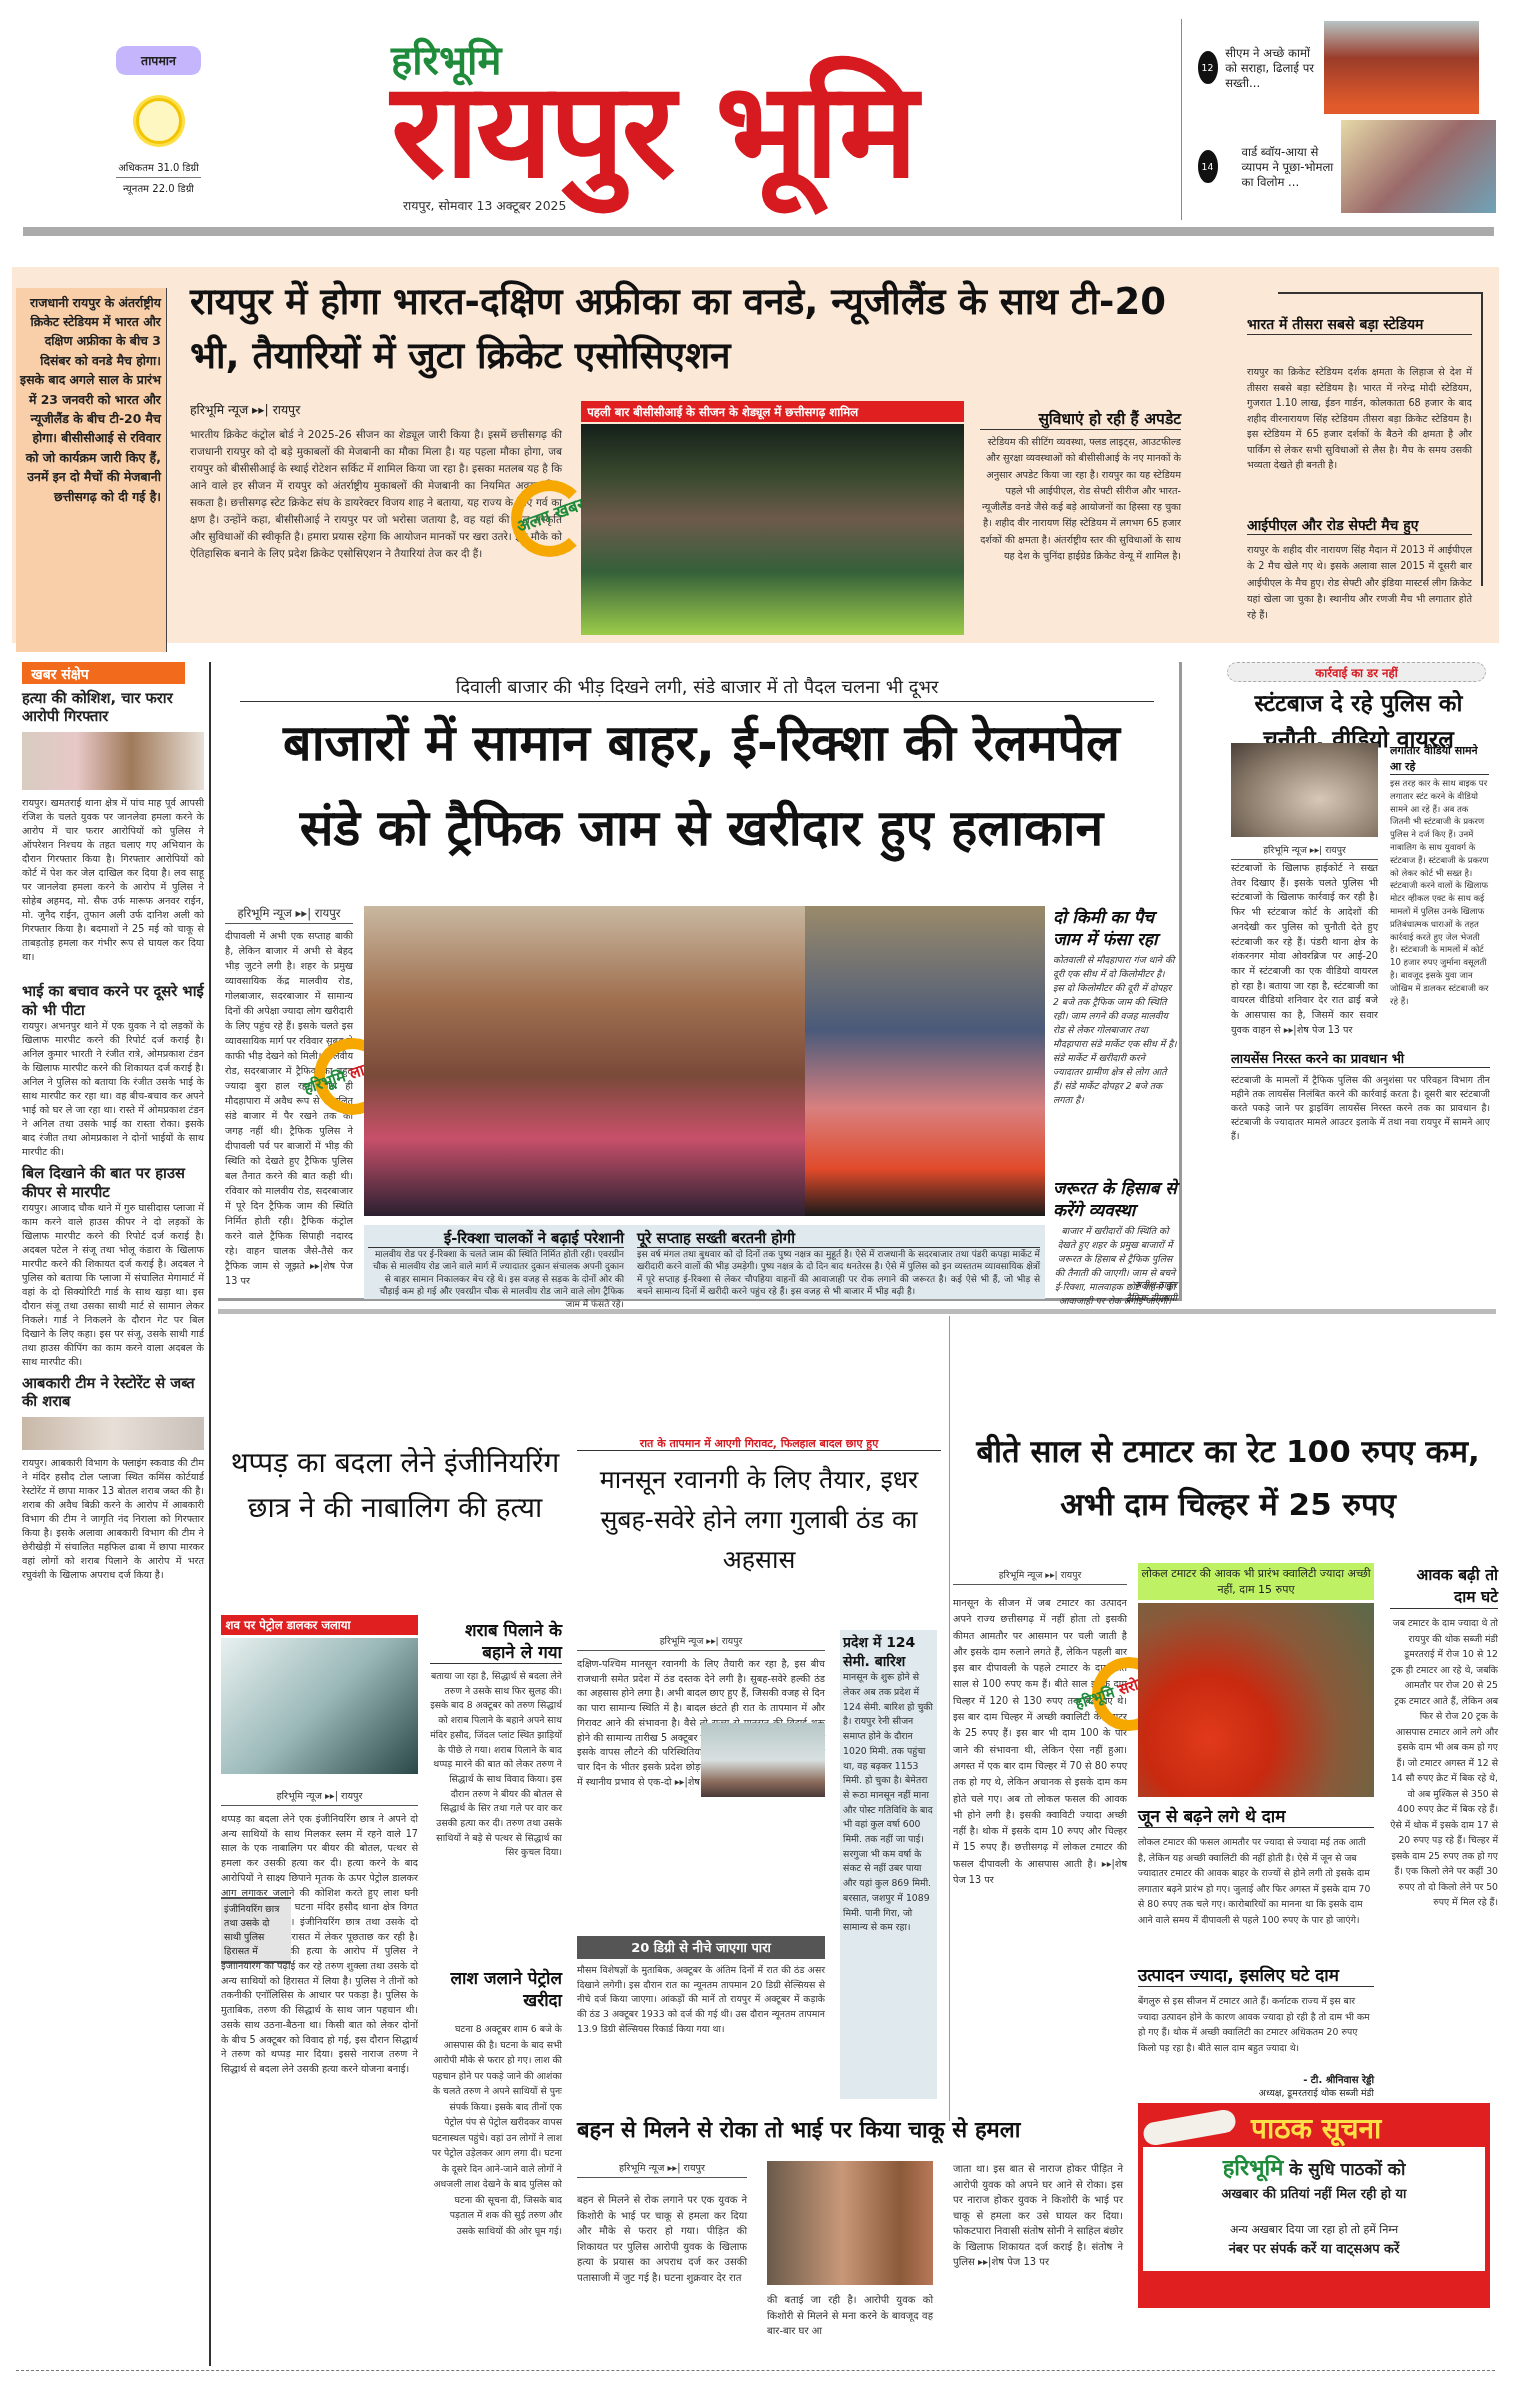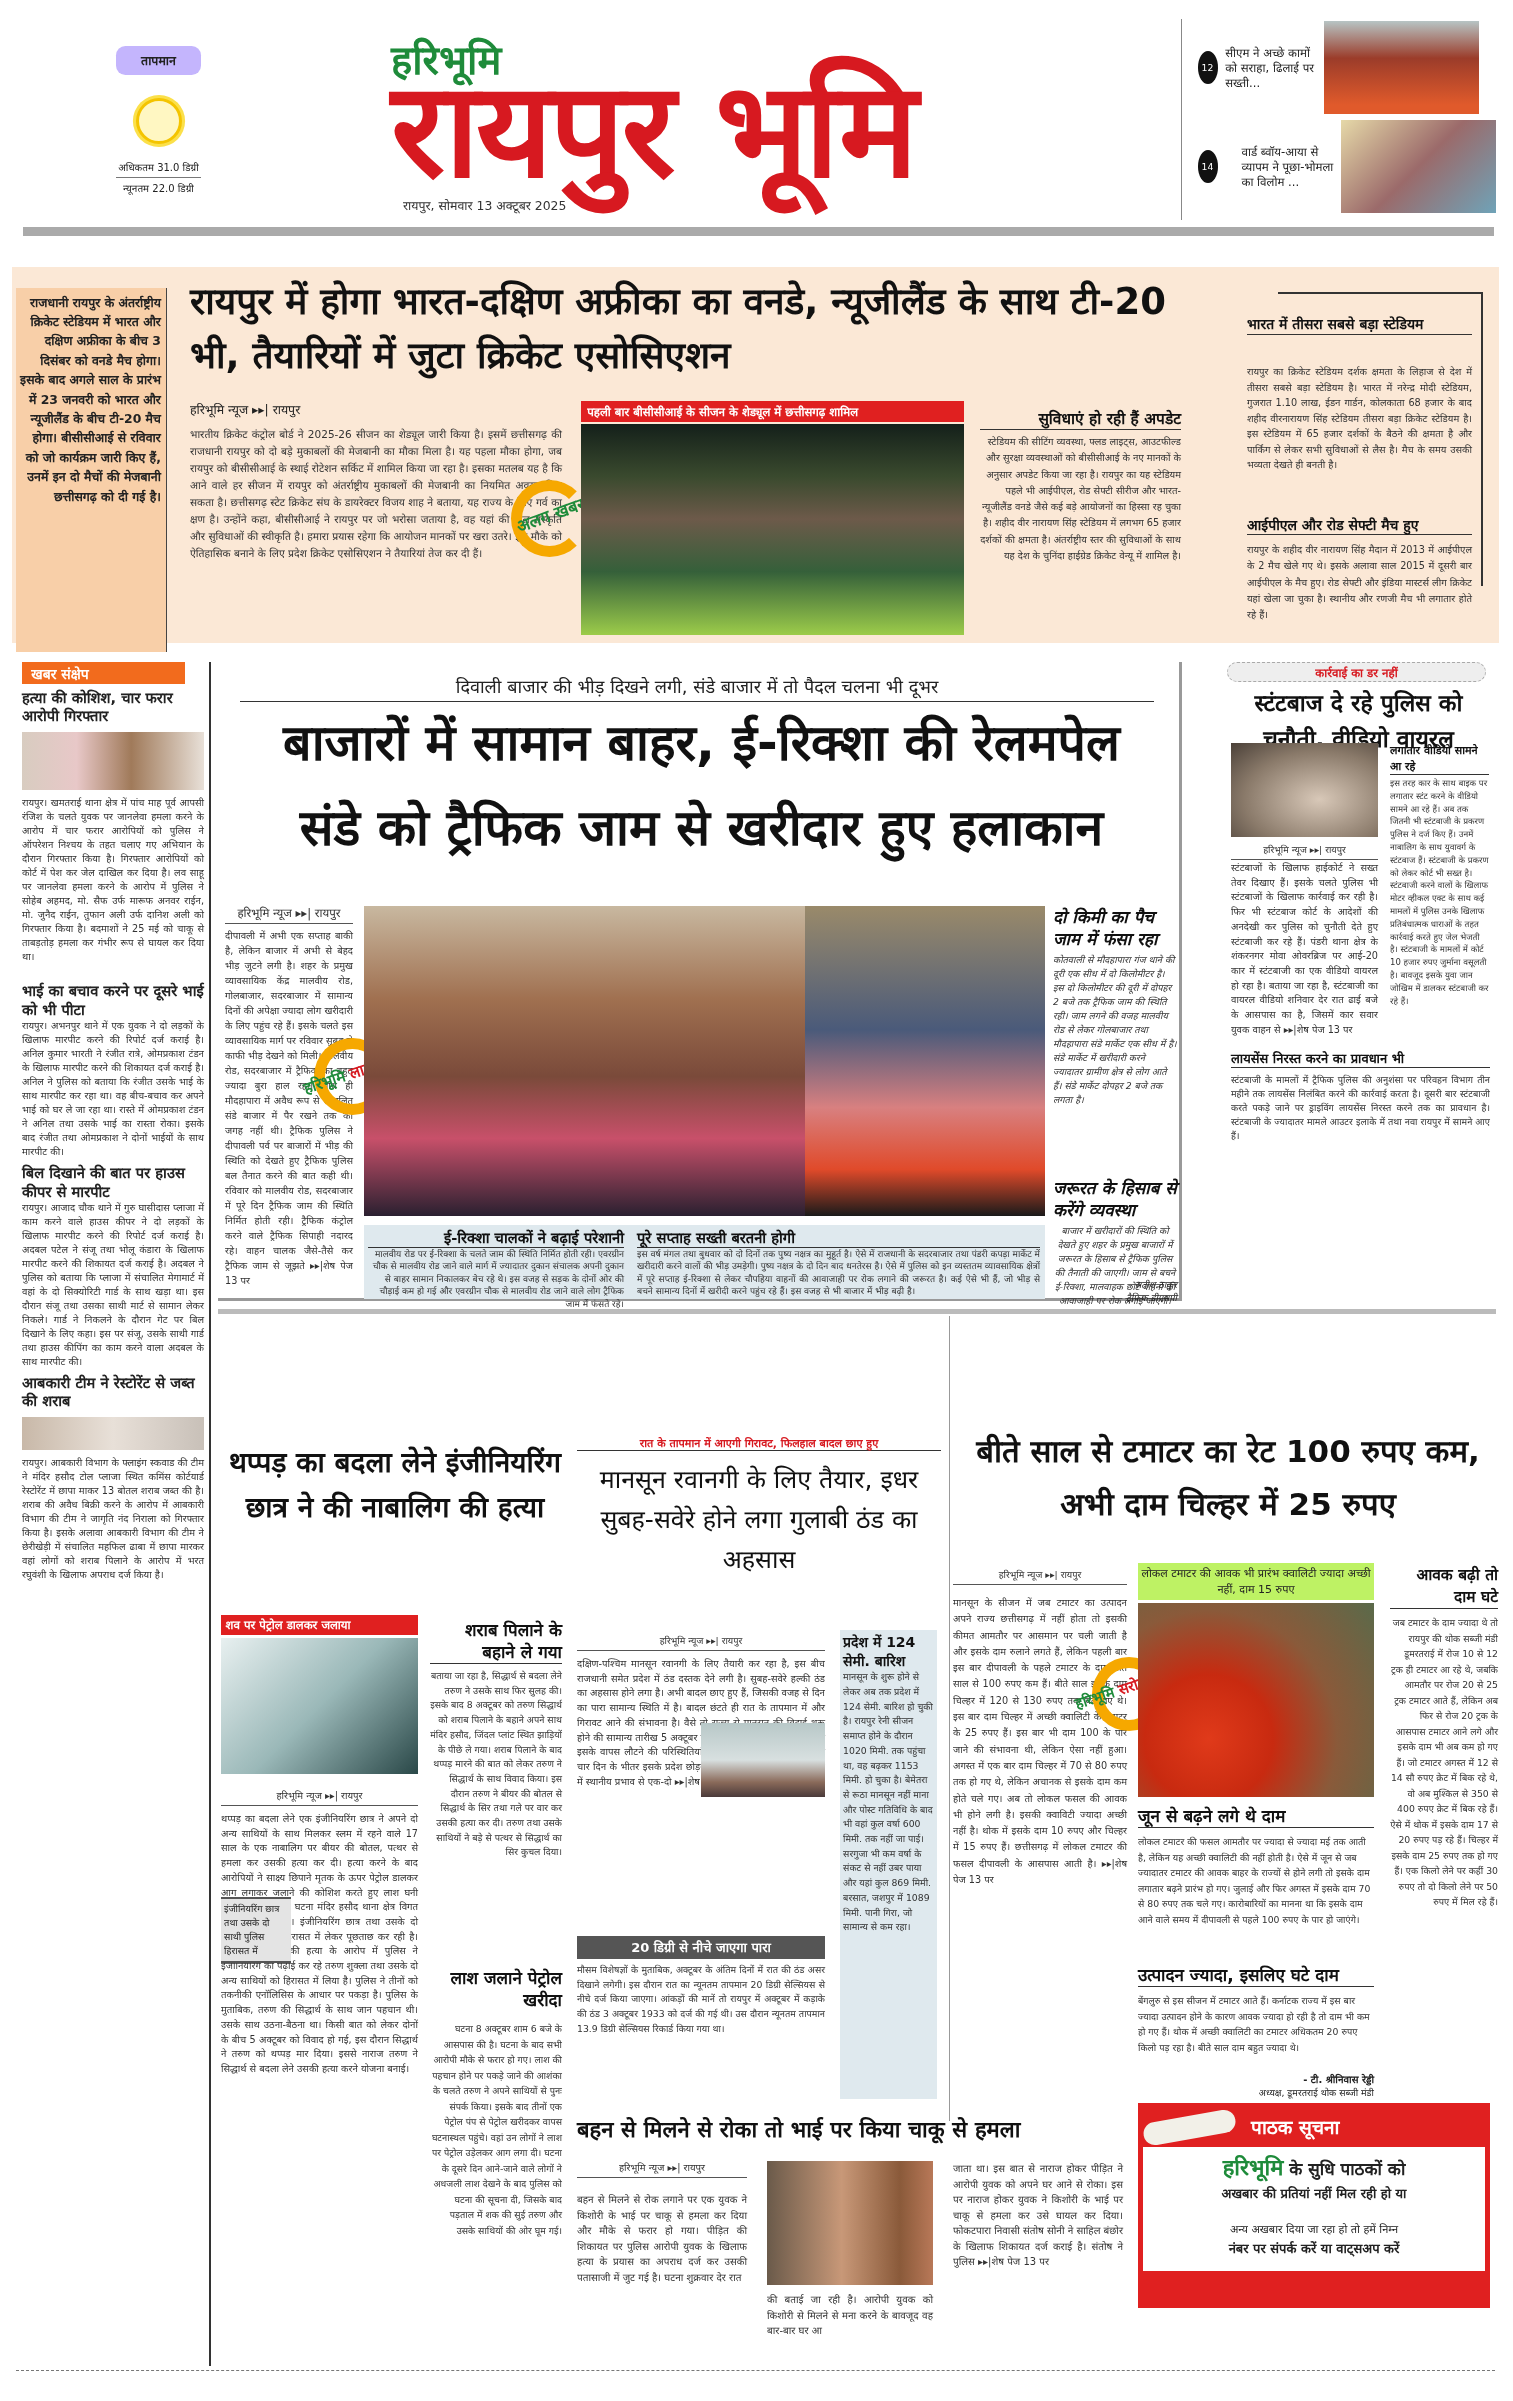--- a/index.html
+++ b/index.html
@@ -105,21 +105,21 @@
 <div class="abs" style="left:1231px;top:743px;width:147px;height:94px;background:radial-gradient(ellipse at 60% 60%,#d8c8b8,#8a7a6a 60%,#4a4038)"></div>
 <div class="abs byline" style="left:1231px;top:843px;width:147px;font-size:9.3px">हरिभूमि न्यूज ▸▸| रायपुर</div>
 <p class="abs t" style="left:1231px;top:861px;width:147px;font-size:9.7px;line-height:14.7px">स्टंटबाजों के खिलाफ हाईकोर्ट ने सख्त तेवर दिखाए हैं। इसके चलते पुलिस भी स्टंटबाजों के खिलाफ कार्रवाई कर रही है। फिर भी स्टंटबाज कोर्ट के आदेशों की अनदेखी कर पुलिस को चुनौती देते हुए स्टंटबाजी कर रहे हैं। पंडरी थाना क्षेत्र के शंकरनगर मोवा ओवरब्रिज पर आई-20 कार में स्टंटबाजी का एक वीडियो वायरल हो रहा है। बताया जा रहा है, स्टंटबाजी का वायरल वीडियो शनिवार देर रात ढाई बजे के आसपास का है, जिसमें कार सवार युवक वाहन से ▸▸|शेष पेज 13 पर</p>
 <div class="abs sub" style="left:1390px;top:743px;width:99px;font-size:11px;line-height:15.5px;border-bottom:0.8px solid #333">लगातार वीडियो सामने आ रहे</div>
 <p class="abs t" style="left:1390px;top:777px;width:99px;font-size:8.5px;line-height:12.8px;text-align:left">इस तरह कार के साथ बाइक पर लगातार स्टंट करने के वीडियो सामने आ रहे हैं। अब तक जितनी भी स्टंटबाजी के प्रकरण पुलिस ने दर्ज किए हैं। उनमें नाबालिग के साथ युवावर्ग के स्टंटबाज हैं। स्टंटबाजी के प्रकरण को लेकर कोर्ट भी सख्त है। स्टंटबाजी करने वालों के खिलाफ मोटर व्हीकल एक्ट के साथ कई मामलों में पुलिस उनके खिलाफ प्रतिबंधात्मक धाराओं के तहत कार्रवाई करते हुए जेल भेजती है। स्टंटबाजी के मामलों में कोर्ट 10 हजार रुपए जुर्माना वसूलती है। बावजूद इसके युवा जान जोखिम में डालकर स्टंटबाजी कर रहे हैं।</p>
 <div class="abs sub" style="left:1231px;top:1049px;width:259px;font-size:13px;border-bottom:0.8px solid #333">लायसेंस निरस्त करने का प्रावधान भी</div>
 <p class="abs t" style="left:1231px;top:1073px;width:259px;font-size:9.3px;line-height:14px">स्टंटबाजी के मामलों में ट्रैफिक पुलिस की अनुशंसा पर परिवहन विभाग तीन महीने तक लायसेंस निलंबित करने की कार्रवाई करता है। दूसरी बार स्टंटबाजी करते पकड़े जाने पर ड्राइविंग लायसेंस निरस्त करने तक का प्रावधान है। स्टंटबाजी के ज्यादातर मामले आउटर इलाके में तथा नवा रायपुर में सामने आए हैं।</p>
 
 <div class="abs" style="left:218px;top:1309px;width:1278px;height:4.6px;background:#bbb"></div>
 
-<div class="abs" style="left:221px;top:1440px;width:348px;font-size:28px;line-height:45px;font-weight:bold;text-align:center;color:#111">थप्पड़ का बदला लेने इंजीनियरिंग छात्र ने की नाबालिग की हत्या</div>
+<div class="abs" style="left:221px;top:1440px;width:348px;font-size:28px;line-height:45px;font-weight:normal;text-align:center;color:#111">थप्पड़ का बदला लेने इंजीनियरिंग छात्र ने की नाबालिग की हत्या</div>
 <div class="abs redbar" style="left:221px;top:1615px;width:197px;font-size:11.6px;padding:2.3px 4.6px">शव पर पेट्रोल डालकर जलाया</div>
 <div class="abs" style="left:221px;top:1638px;width:197px;height:136px;background:linear-gradient(135deg,#e8f0f0,#9ab8b8 50%,#2a4848)"></div>
 <div class="abs byline" style="left:221px;top:1789px;width:197px;font-size:9.7px">हरिभूमि न्यूज ▸▸| रायपुर</div>
 <p class="abs t" style="left:221px;top:1812px;width:197px;font-size:9.7px;line-height:14.7px">थप्पड़ का बदला लेने एक इंजीनियरिंग छात्र ने अपने दो अन्य साथियों के साथ मिलकर स्लम में रहने वाले 17 साल के एक नाबालिग पर बीयर की बोतल, पत्थर से हमला कर उसकी हत्या कर दी। हत्या करने के बाद आरोपियों ने साक्ष्य छिपाने मृतक के ऊपर पेट्रोल डालकर आग लगाकर जलाने की कोशिश करते हुए लाश घनी झाड़ियों में फेंक दी। घटना मंदिर हसौद थाना क्षेत्र विगत 8 अक्टूबर को हुई। इंजीनियरिंग छात्र तथा उसके दो दोस्तों को पुलिस हिरासत में लेकर पूछताछ कर रही है। सिद्धार्थ भतपहरी की हत्या के आरोप में पुलिस ने इंजीनियरिंग की पढ़ाई कर रहे तरुण शुक्ला तथा उसके दो अन्य साथियों को हिरासत में लिया है। पुलिस ने तीनों को तकनीकी एनॉलिसिस के आधार पर पकड़ा है। पुलिस के मुताबिक, तरुण की सिद्धार्थ के साथ जान पहचान थी। उसके साथ उठना-बैठना था। किसी बात को लेकर दोनों के बीच 5 अक्टूबर को विवाद हो गई, इस दौरान सिद्धार्थ ने तरुण को थप्पड़ मार दिया। इससे नाराज तरुण ने सिद्धार्थ से बदला लेने उसकी हत्या करने योजना बनाई।</p>
 <div class="abs" style="left:221px;top:1897px;width:70px;background:#e4e4e4;border-top:2.3px solid #555;border-bottom:2.3px solid #555;font-size:9.3px;line-height:14px;padding:3.1px">इंजीनियरिंग छात्र तथा उसके दो साथी पुलिस हिरासत में</div>
 <div class="abs sub" style="left:430px;top:1619px;width:132px;font-size:17px;line-height:22px;text-align:right;border-bottom:0.8px solid #333">शराब पिलाने के बहाने ले गया</div>
 <p class="abs t" style="left:430px;top:1669px;width:132px;font-size:9.3px;line-height:14.7px;text-align:right">बताया जा रहा है, सिद्धार्थ से बदला लेने तरुण ने उसके साथ फिर सुलह की। इसके बाद 8 अक्टूबर को तरुण सिद्धार्थ को शराब पिलाने के बहाने अपने साथ मंदिर हसौद, जिंदल प्लांट स्थित झाड़ियों के पीछे ले गया। शराब पिलाने के बाद थप्पड़ मारने की बात को लेकर तरुण ने सिद्धार्थ के साथ विवाद किया। इस दौरान तरुण ने बीयर की बोतल से सिद्धार्थ के सिर तथा गले पर वार कर उसकी हत्या कर दी। तरुण तथा उसके साथियों ने बड़े से पत्थर से सिद्धार्थ का सिर कुचल दिया।</p>
 <div class="abs sub" style="left:430px;top:1967px;width:132px;font-size:17px;line-height:22px;text-align:right">लाश जलाने पेट्रोल खरीदा</div>
 <p class="abs t" style="left:430px;top:2021px;width:132px;font-size:9.3px;line-height:15.5px;text-align:right">घटना 8 अक्टूबर शाम 6 बजे के आसपास की है। घटना के बाद सभी आरोपी मौके से फरार हो गए। लाश की पहचान होने पर पकड़े जाने की आशंका के चलते तरुण ने अपने साथियों से पुनः संपर्क किया। इसके बाद तीनों एक पेट्रोल पंप से पेट्रोल खरीदकर वापस घटनास्थल पहुंचे। वहां उन लोगों ने लाश पर पेट्रोल उड़ेलकर आग लगा दी। घटना के दूसरे दिन आने-जाने वाले लोगों ने अधजली लाश देखने के बाद पुलिस को घटना की सूचना दी, जिसके बाद पड़ताल में शक की सुई तरुण और उसके साथियों की ओर घूम गई।</p>
 
@@ -160,21 +160,21 @@
 <div class="abs" style="left:577px;top:2113px;width:554px;font-size:22px;font-weight:bold;color:#111;white-space:nowrap">बहन से मिलने से रोका तो भाई पर किया चाकू से हमला</div>
 <div class="abs byline" style="left:577px;top:2161px;width:170px;font-size:9.7px">हरिभूमि न्यूज ▸▸| रायपुर</div>
 <p class="abs t" style="left:577px;top:2192px;width:170px;font-size:10px;line-height:15.5px">बहन से मिलने से रोक लगाने पर एक युवक ने किशोरी के भाई पर चाकू से हमला कर दिया और मौके से फरार हो गया। पीड़ित की शिकायत पर पुलिस आरोपी युवक के खिलाफ हत्या के प्रयास का अपराध दर्ज कर उसकी पतासाजी में जुट गई है। घटना शुक्रवार देर रात</p>
 <div class="abs" style="left:767px;top:2161px;width:166px;height:124px;background:linear-gradient(90deg,#6a5a4a,#c89878 45%,#8a5a3a 80%,#b87858)"></div>
 <p class="abs t" style="left:767px;top:2292px;width:166px;font-size:10px;line-height:15.5px">की बताई जा रही है। आरोपी युवक को किशोरी से मिलने से मना करने के बावजूद वह बार-बार घर आ</p>
 <p class="abs t" style="left:953px;top:2161px;width:170px;font-size:10px;line-height:15.5px">जाता था। इस बात से नाराज होकर पीड़ित ने आरोपी युवक को अपने घर आने से रोका। इस पर नाराज होकर युवक ने किशोरी के भाई पर चाकू से हमला कर उसे घायल कर दिया। फोकटपारा निवासी संतोष सोनी ने साहिल बंछोर के खिलाफ शिकायत दर्ज कराई है। संतोष ने पुलिस ▸▸|शेष पेज 13 पर</p>
 
 <div class="abs" style="left:1138px;top:2103px;width:352px;height:205px;background:#e02020;padding:4.6px">
   <div style="display:flex;align-items:center;height:39px">
     <span style="width:93px;height:23px;background:#f2f0e8;border-radius:11.6px;transform:rotate(-10deg);margin-right:15.5px"></span>
-    <span style="color:#ffffff;font-weight:bold;font-size:19px">पाठक सूचना</span>
+    <span style="color:#fde047;font-weight:bold;font-size:28px">पाठक सूचना</span>
   </div>
   <div style="background:#fff;height:124px;text-align:center;padding-top:4.6px">
     <div style="font-size:17px;font-weight:bold">
       <span style="color:#1e8b3a;font-size:22px">हरिभूमि</span>
       <span>के सुधि पाठकों को</span>
     </div>
     <div style="font-size:13px;font-weight:bold;margin-top:3.1px">अखबार की प्रतियां नहीं मिल रही हो या</div>
     <div style="font-size:11px;font-weight:normal;margin-top:19px">अन्य अखबार दिया जा रहा हो तो हमें निम्न</div>
     <div style="font-size:13px;font-weight:bold;margin-top:3.1px">नंबर पर संपर्क करें या वाट्सअप करें</div>
   </div>

